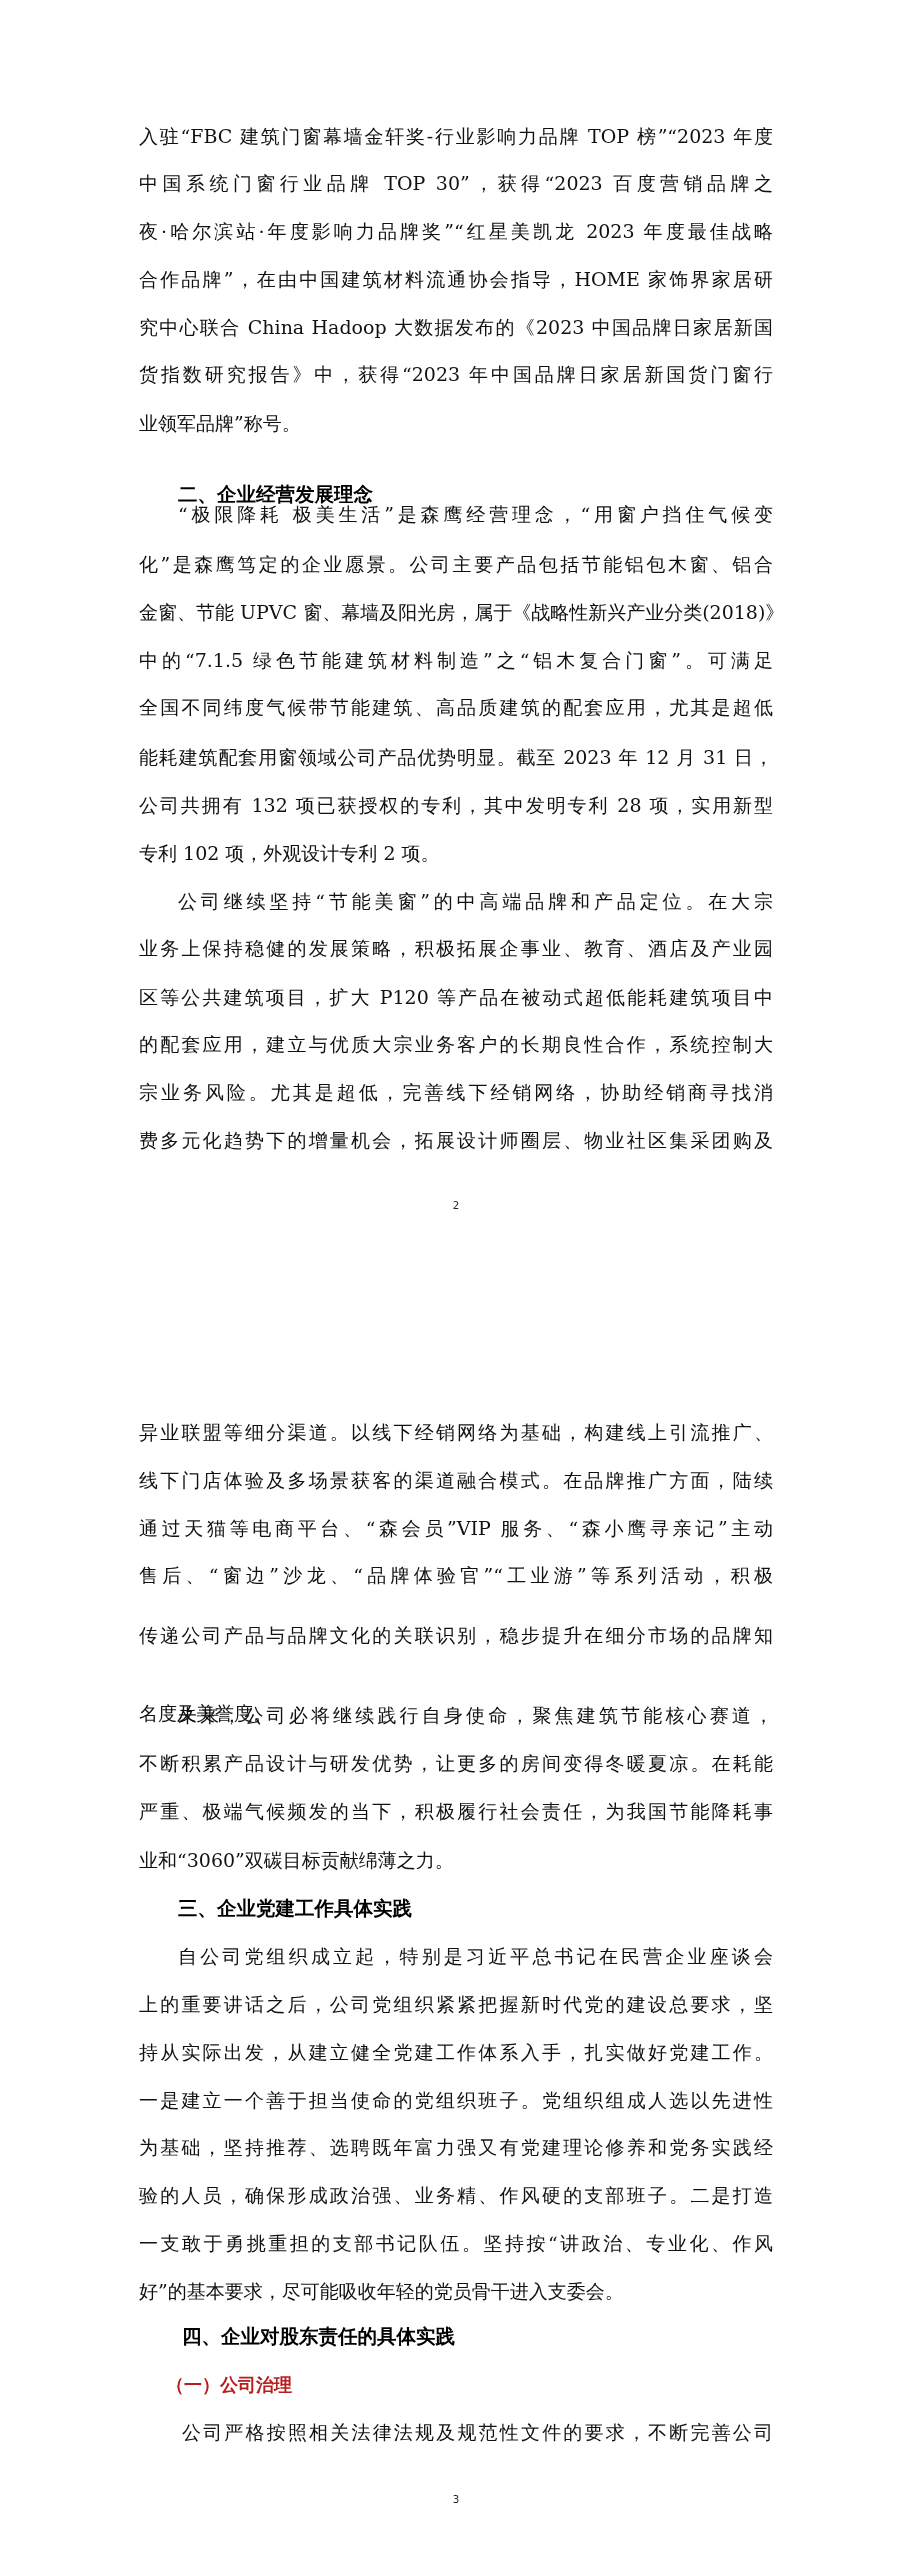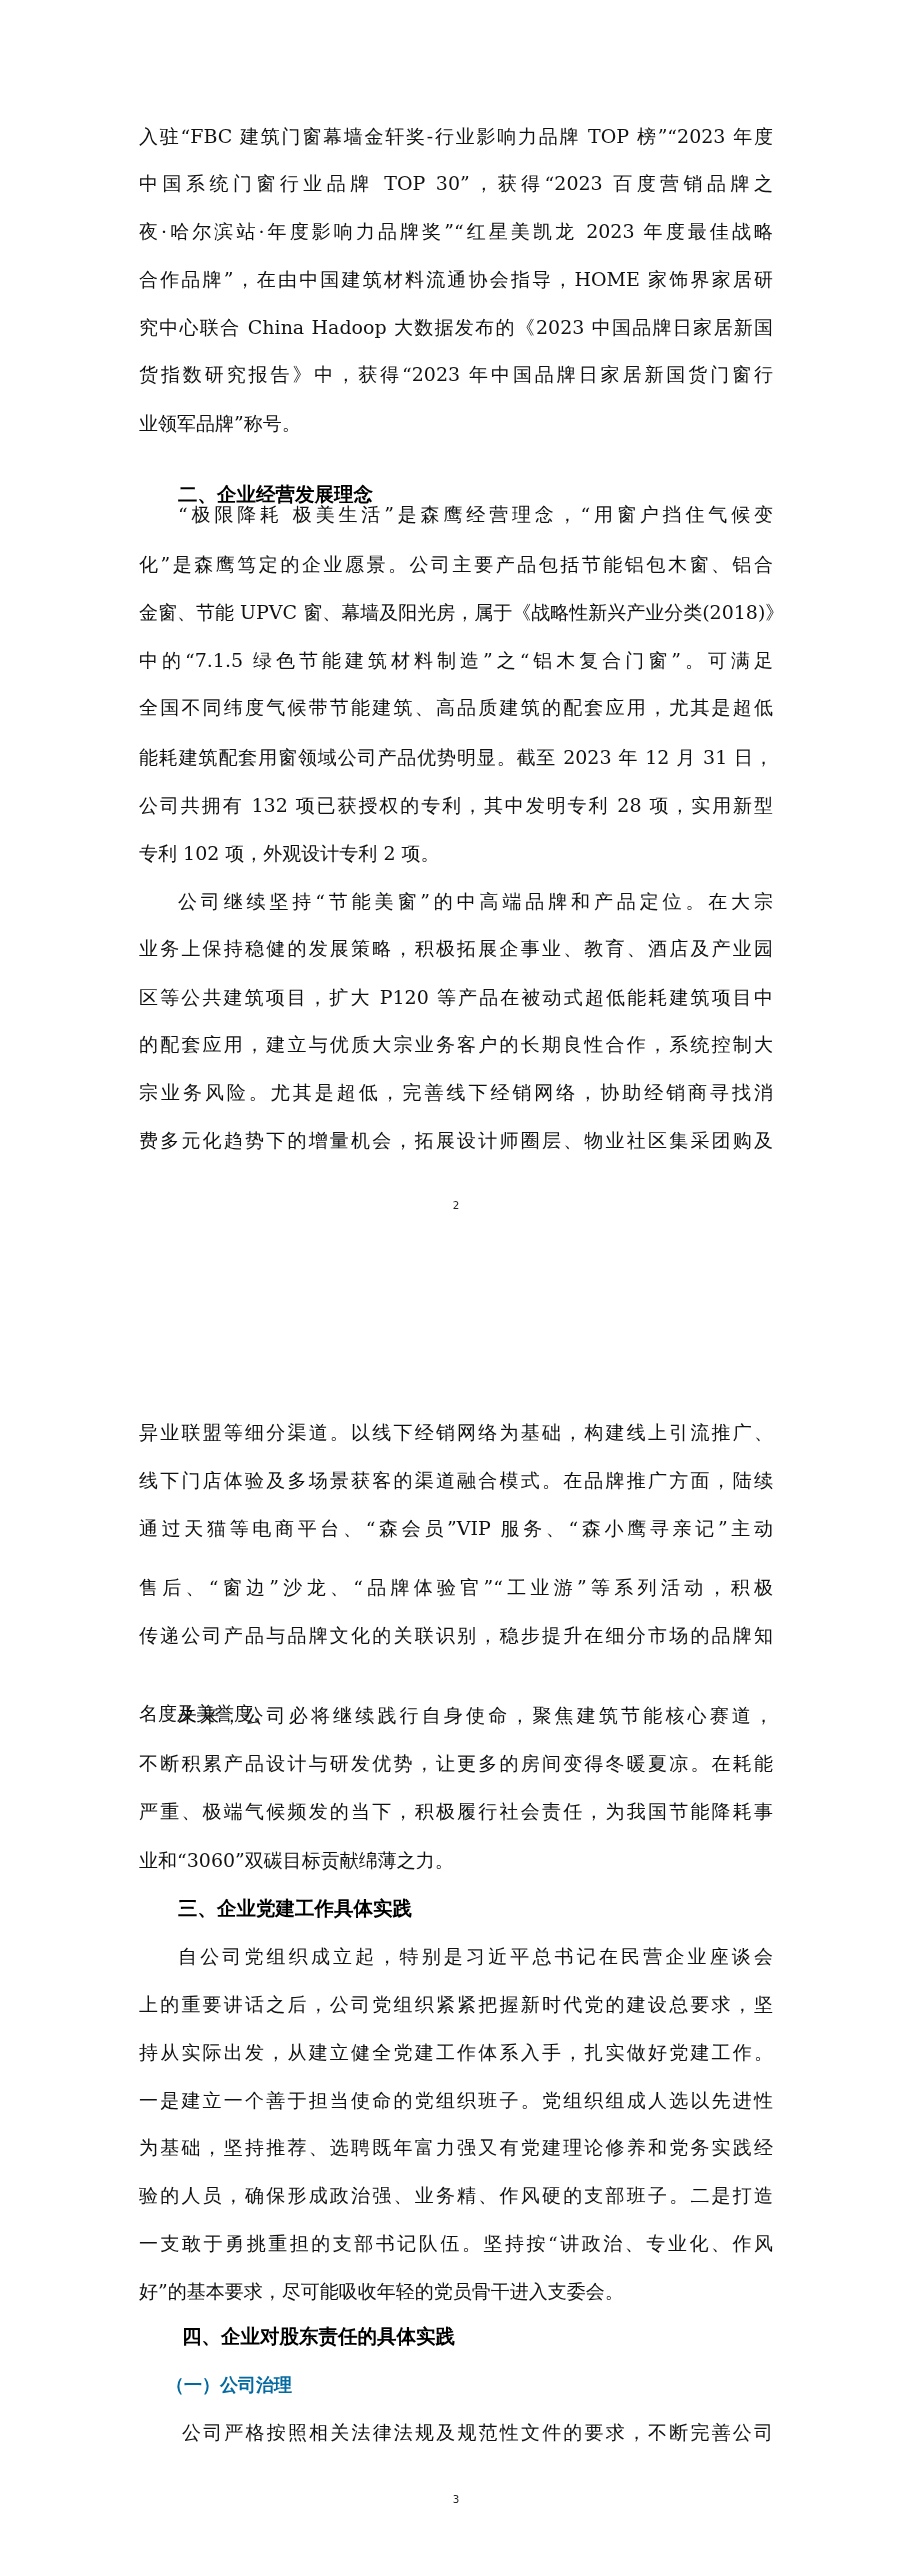--- a/index.html
+++ b/index.html
@@ -52,21 +52,21 @@
     color: #000000;
   }
   .subheading {
     position: absolute;
     left: 166px;
     height: 23px;
     line-height: 23px;
     font-size: 18px;
     font-weight: bold;
     white-space: nowrap;
-    color: #0369a1;
+    color: #b91c1c;
   }
   .page-number {
     position: absolute;
     width: 23px;
     margin-left: -11.5px;
     text-align: center;
     font-size: 10.3px;
     line-height: 12.6px;
     font-family: "DejaVu Sans", "Liberation Sans", sans-serif;
     color: #222222;
@@ -111,21 +111,21 @@
 
   <div class="page-number" style="left:456px;top:1199px;">2</div>
 </div>
 
 <div class="doc-page" style="top:7px;height:2576px;">
 
   <div>
     <div class="line" style="top:1414px;">异业联盟等细分渠道。以线下经销网络为基础，构建线上引流推广、</div>
     <div class="line" style="top:1462px;">线下门店体验及多场景获客的渠道融合模式。在品牌推广方面，陆续</div>
     <div class="line" style="top:1510px;">通过天猫等电商平台、“森会员”VIP 服务、“森小鹰寻亲记”主动</div>
-    <div class="line" style="top:1557px;margin-top:12px;">售后、“窗边”沙龙、“品牌体验官”“工业游”等系列活动，积极</div>
+    <div class="line" style="top:1557px;">售后、“窗边”沙龙、“品牌体验官”“工业游”等系列活动，积极</div>
     <div class="line" style="top:1605px;margin-top:12px;">传递公司产品与品牌文化的关联识别，稳步提升在细分市场的品牌知</div>
     <div class="line last" style="top:1649px;margin-top:46px;">名度及美誉度。</div>
   </div>
 
   <div>
     <div class="line indent" style="top:1697px;">未来，公司必将继续践行自身使命，聚焦建筑节能核心赛道，</div>
     <div class="line" style="top:1745px;">不断积累产品设计与研发优势，让更多的房间变得冬暖夏凉。在耗能</div>
     <div class="line" style="top:1793px;">严重、极端气候频发的当下，积极履行社会责任，为我国节能降耗事</div>
     <div class="line last" style="top:1842px;">业和“3060”双碳目标贡献绵薄之力。</div>
   </div>

